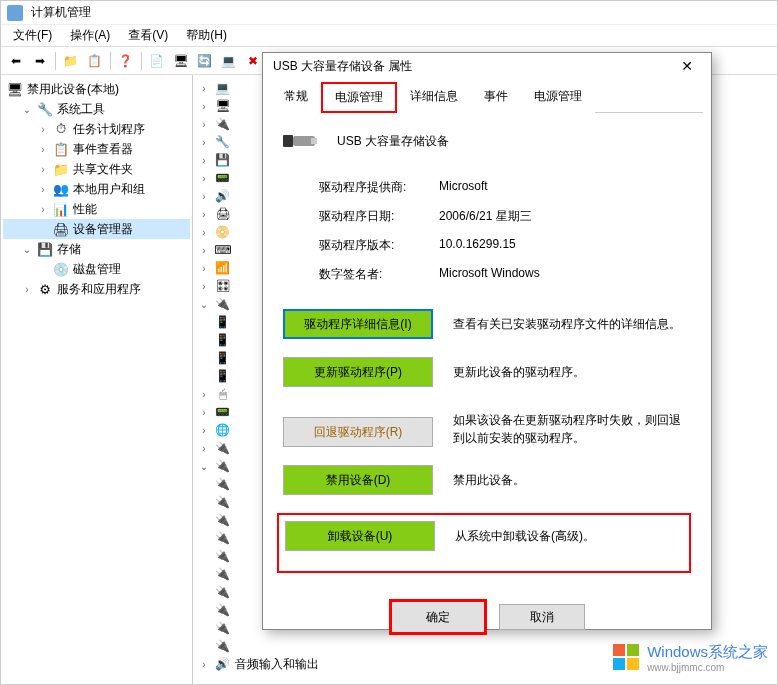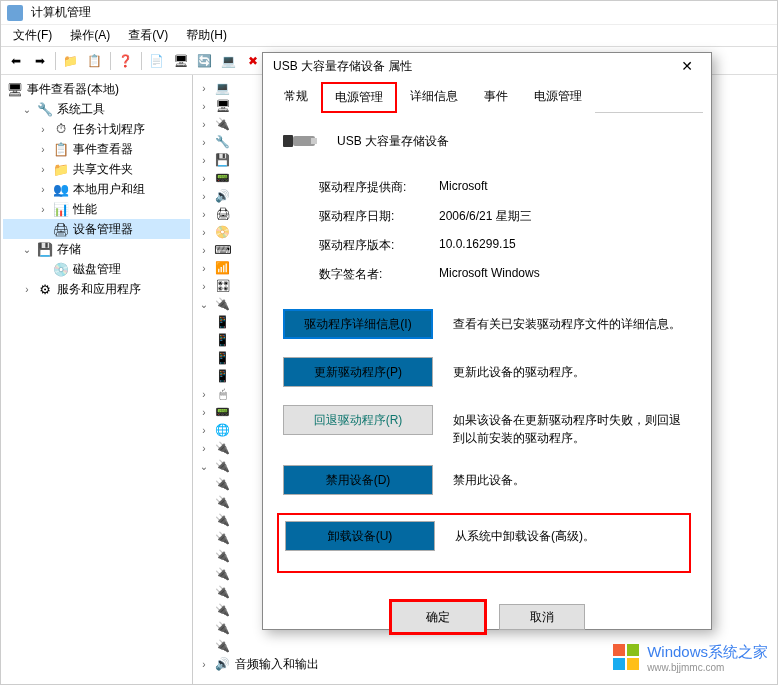--- a/index.html
+++ b/index.html
@@ -48,22 +48,22 @@
     .dev-header { display: flex; align-items: center; gap: 18px; margin-bottom: 24px; }
     .dev-header-icon { width: 36px; height: 28px; display:flex; align-items:center; justify-content:center; }
     .dev-header-label { font-size: 12px; }
     
     .info-grid { margin-left: 36px; }
     .info-row { display: flex; margin-bottom: 12px; }
     .info-label { width: 120px; }
     .info-value { flex: 1; }
     
     .btn-row { display: flex; align-items: flex-start; gap: 20px; margin-bottom: 18px; }
-    .dlg-btn { width: 150px; height: 30px; background: #0369a1; border: 1px solid #adadad; cursor: pointer; display: flex; align-items: center; justify-content: center; }
-    .dlg-btn.disabled { color: #0f766e; cursor: default; background: #e1e1e1; }
+    .dlg-btn { width: 150px; height: 30px; background: #84cc16; border: 1px solid #adadad; cursor: pointer; display: flex; align-items: center; justify-content: center; }
+    .dlg-btn.disabled { color: #a16207; cursor: default; background: #e1e1e1; margin-top: 12px; }
     .dlg-btn.focus { border: 2px solid #0078d7; }
     .btn-desc { flex: 1; font-size: 12px; line-height: 1.5; padding-top: 6px; }
     .highlight-box { border: 2px solid #ff0000; padding: 6px 6px 20px 0; margin-left: -6px; margin-bottom: 12px; }
     
     .dlg-footer { height: 48px; display: flex; align-items: center; justify-content: center; gap: 12px; padding: 0 16px; }
     .footer-btn { width: 86px; height: 26px; background: #e1e1e1; border: 1px solid #adadad; cursor: pointer; display: flex; align-items: center; justify-content: center; }
     .footer-btn.highlight { border: 3px solid #ff0000; height: 36px; width: 98px; }
     
     .watermark { position: absolute; right: 10px; bottom: 12px; display: flex; align-items: center; gap: 6px; opacity: 0.9; }
     .wm-logo { width: 28px; height: 28px; }
@@ -100,21 +100,21 @@
     <div class="tb-btn">🖥</div>
     <div class="tb-btn">🔄</div>
     <div class="tb-btn">💻</div>
     <div class="tb-btn" style="color:#d00;">✖</div>
   </div>
 
   <div class="main-area">
     <div class="tree-panel">
       <div class="tree-item">
         <span class="tree-icon">🖥</span>
-        <span class="tree-label">事件查看器(本地)</span>
+        <span class="tree-label">禁用此设备(本地)</span>
       </div>
       <div class="tree-item indent-1">
         <span class="tree-toggle">⌄</span>
         <span class="tree-icon">🔧</span>
         <span class="tree-label">系统工具</span>
       </div>
       <div class="tree-item indent-2">
         <span class="tree-toggle">›</span>
         <span class="tree-icon">⏱</span>
         <span class="tree-label">任务计划程序</span>

